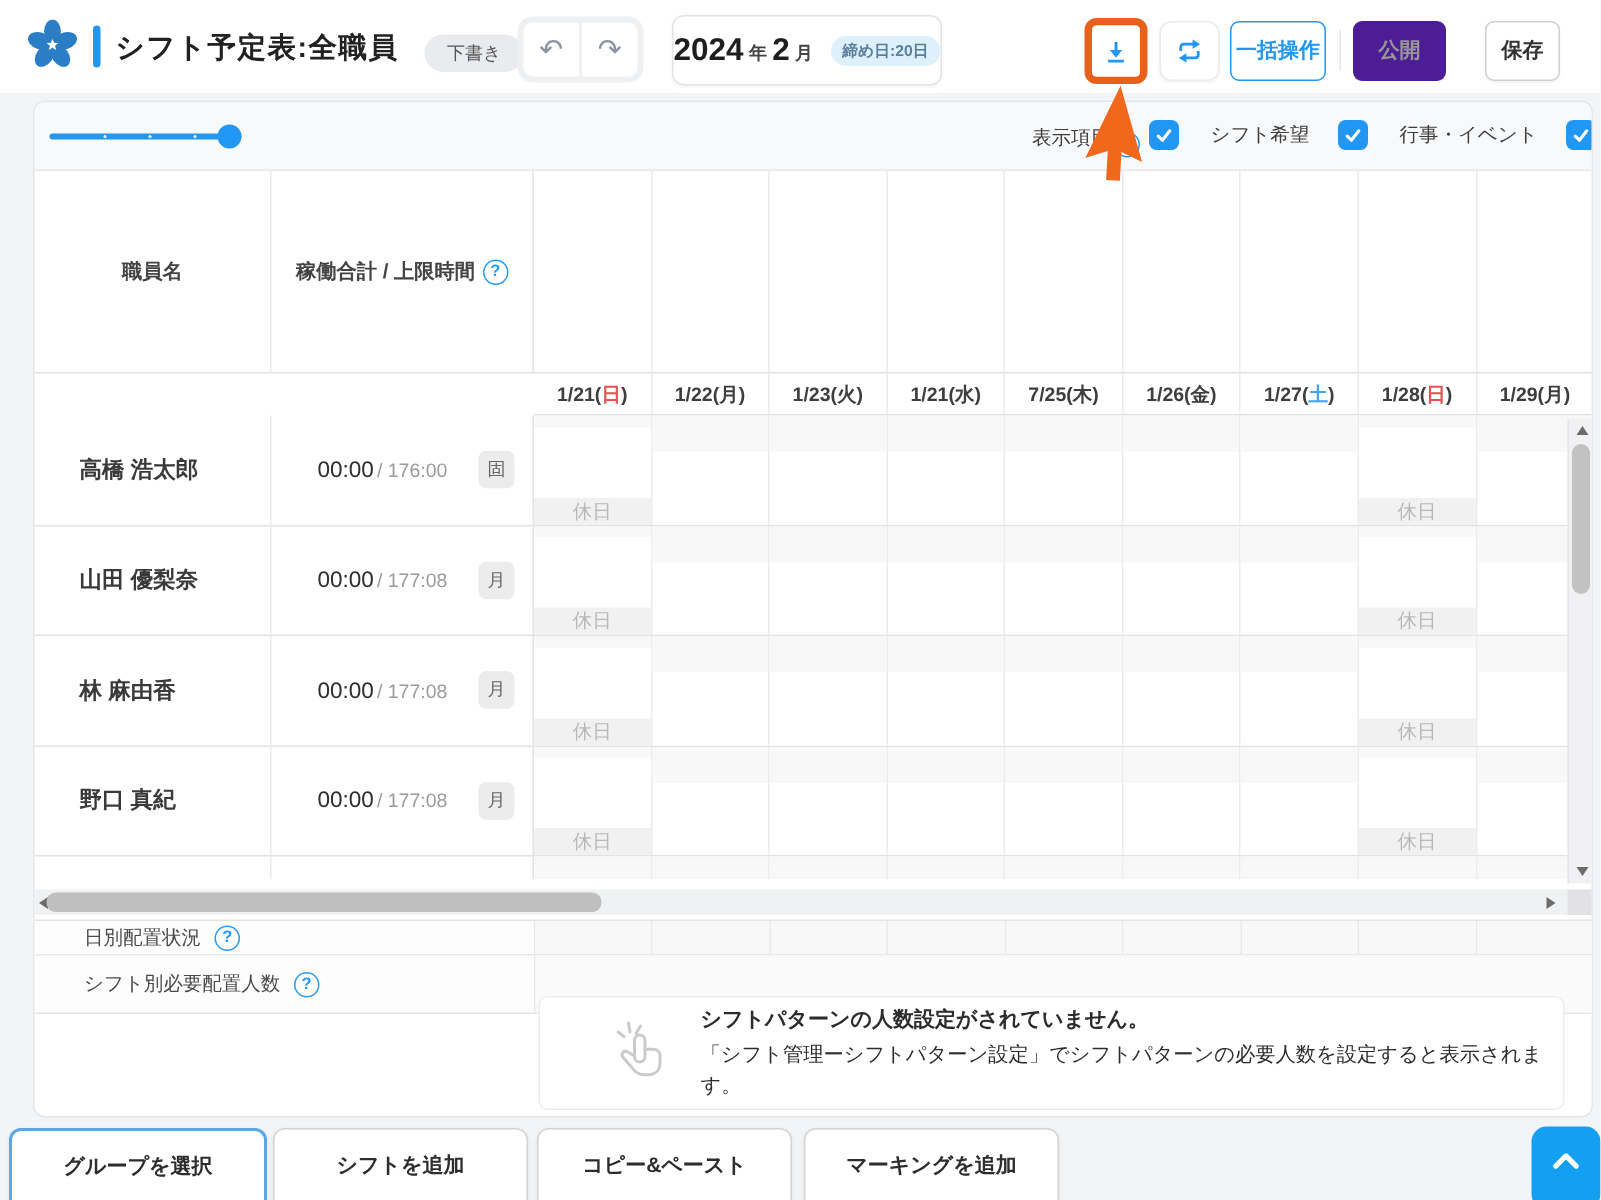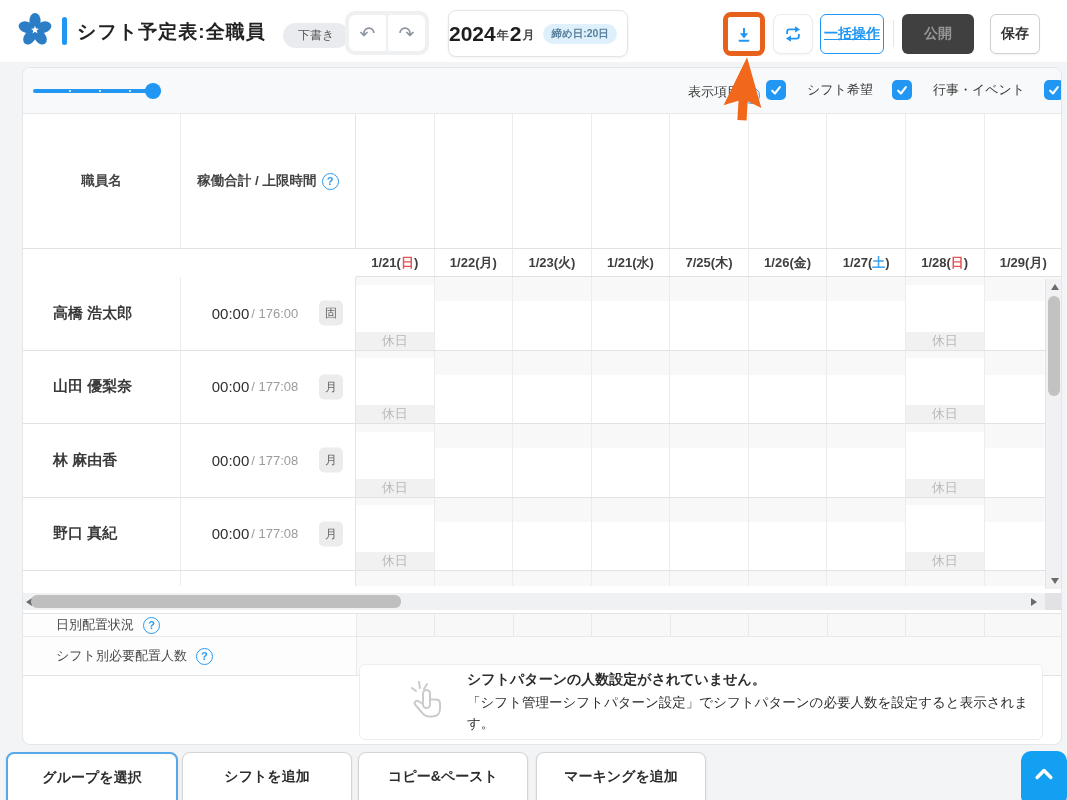--- a/index.html
+++ b/index.html
@@ -16,35 +16,35 @@
   .title-accent { position:absolute; left:62px; top:17px; width:5px; height:28px; background:#2196f3; border-radius:3px; }
   .app-title { position:absolute; left:77px; top:19px; font-size:19px; font-weight:bold; color:#222; letter-spacing:1px; }
   .draft-pill { position:absolute; left:283px; top:23px; background:#e9ebee; color:#555; font-size:12px; padding:4px 15px; border-radius:13px; }
   .undo-redo { position:absolute; left:345px; top:11px; background:#eef0f2; border-radius:10px; padding:4px; display:flex; gap:2px; }
   .ur-btn { width:37px; height:36px; background:#fff; display:flex; align-items:center; justify-content:center;
             font-size:19px; color:#8d93a0; cursor:pointer; }
   .ur-btn.left { border-radius:6px 2px 2px 6px; }
   .ur-btn.right { border-radius:2px 6px 6px 2px; }
   .date-box { position:absolute; left:448px; top:10px; width:180px; height:47px; background:#fff;
               border:1px solid #e2e4e7; border-radius:8px; box-shadow:0 1px 3px rgba(0,0,0,.06);
-              display:flex; align-items:center; justify-content:flex-start; }
+              display:flex; align-items:center; justify-content:space-between; }
   .date-num { font-size:21px; font-weight:bold; color:#1e1e1e; }
   .date-unit { font-size:12px; font-weight:bold; color:#444; margin:4px 1px 0 1px; }
   .closing-pill { background:#def0fb; color:#58809c; font-size:10.5px; font-weight:bold;
                   padding:3px 8px; border-radius:10px; margin-left:8px; white-space:nowrap; }
   .dl-highlight { position:absolute; left:723px; top:12px; border:5px solid #e8611a; border-radius:8px; }
   .dl-btn { width:32px; height:34px; background:#fff; border-radius:3px; display:flex; align-items:center; justify-content:center; cursor:pointer; }
   .repeat-btn { position:absolute; left:773px; top:14px; width:40px; height:40px; background:#fff;
                 border:1px solid #e9ebee; border-radius:8px; box-shadow:0 1px 2px rgba(0,0,0,.05);
                 display:flex; align-items:center; justify-content:center; cursor:pointer; }
   .hsep { position:absolute; top:20px; width:1px; height:27px; background:#e3e5e8; }
   .btn { position:absolute; top:14px; height:40px; border-radius:6px; font-size:14px; font-weight:bold;
          display:flex; align-items:center; justify-content:center; cursor:pointer; }
-  .btn-bulk { left:820px; width:64px; background:#fff; border:1px solid #2196f3; color:#2196f3;text-decoration:underline; }
-  .btn-publish { left:902px; width:72px; background:#404040; color:#969696; }
+  .btn-bulk { left:820px; width:64px; background:#fff; border:1px solid #2196f3; color:#2196f3; }
+  .btn-publish { left:902px; width:62px; background:#4c1d95; color:#969696; }
   .btn-save { left:990px; width:50px; background:#fff; border:1px solid #cfcfcf; color:#333; box-shadow:0 1px 2px rgba(0,0,0,.05); }
 
   
   .cursor { position:absolute; left:747px; top:57px; z-index:50; transform:rotate(26deg); transform-origin:0 0; }
 
   
   .card { position:absolute; left:22px; top:67px; width:1040px; height:678px; background:#fff;
           border:1px solid #e4e6e8; border-radius:8px; overflow:hidden; }
 
   .toolbar { position:absolute; left:0; top:0; width:100%; height:46px; background:#f8f9fa;

